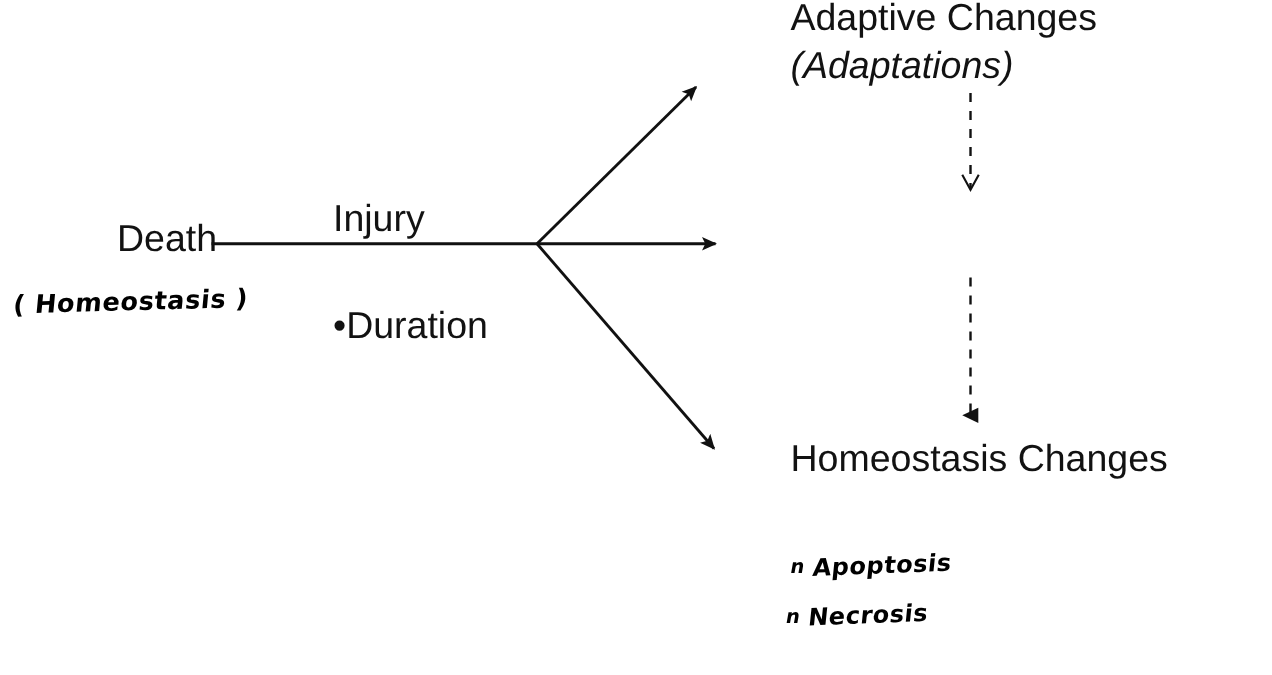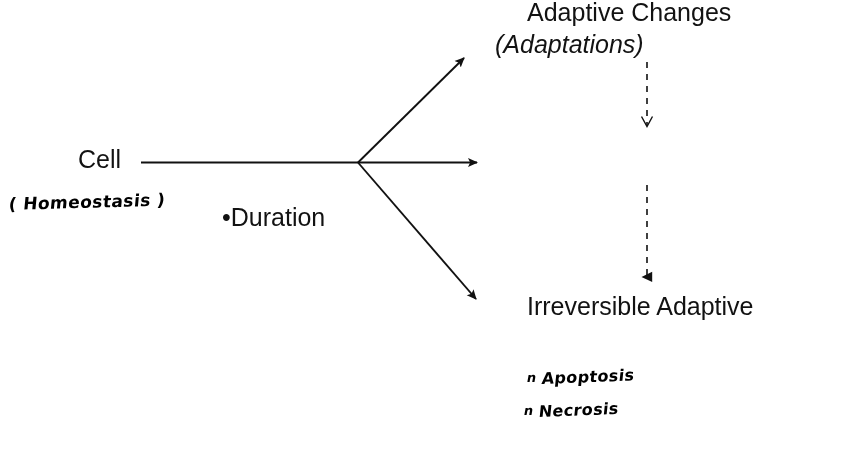--- a/index.html
+++ b/index.html
@@ -98,36 +98,37 @@
 
     <line x1="358" y1="162.5" x2="477" y2="162.5" stroke="#111111" stroke-width="1.9" marker-end="url(#solidhead)"></line>
 
     <line x1="358" y1="162.5" x2="476" y2="299" stroke="#111111" stroke-width="1.9" marker-end="url(#solidhead)"></line>
 
     <line x1="647" y1="62" x2="647" y2="126" stroke="#111111" stroke-width="1.6" stroke-dasharray="6,6" marker-end="url(#openhead)"></line>
 
     <line x1="647" y1="185" x2="647" y2="277" stroke="#111111" stroke-width="1.6" stroke-dasharray="6,6" marker-end="url(#filltri)"></line>
   </svg>
 
-  <div class="txt serif-label" style="left:78px; top:147px;">Cell</div>
+  <div class="txt serif-label" style="left:78px; top:147px;">Death</div>
 
   <div class="txt hand" style="left:8px; top:196px;">
     <span class="hand-skew">( Homeostasis )</span>
   </div>
 
+  <div class="txt serif-label" style="left:222px; top:134px;">Injury</div>
 
 
   <div class="txt serif-label" style="left:527px; top:0px;">Adaptive Changes</div>
 
   <div class="txt serif-label" style="left:222px; top:205px;">•Duration</div>
 
-  <div class="txt serif-label ital" style="left:495px; top:32px;">(Adaptations)</div>
+  <div class="txt serif-label ital" style="left:527px; top:32px;">(Adaptations)</div>
 
 
-  <div class="txt serif-label" style="left:527px; top:294px;">Irreversible Adaptive</div>
+  <div class="txt serif-label" style="left:527px; top:294px;">Homeostasis Changes</div>
 
 
   <div class="txt hand-sm" style="left:527px; top:371px;">
     <span class="hand-bullet">n</span><span class="hand-skew2">Apoptosis</span>
   </div>
 
   <div class="txt hand-sm" style="left:524px; top:404px;">
     <span class="hand-bullet">n</span><span class="hand-skew2">Necrosis</span>
   </div>
 

